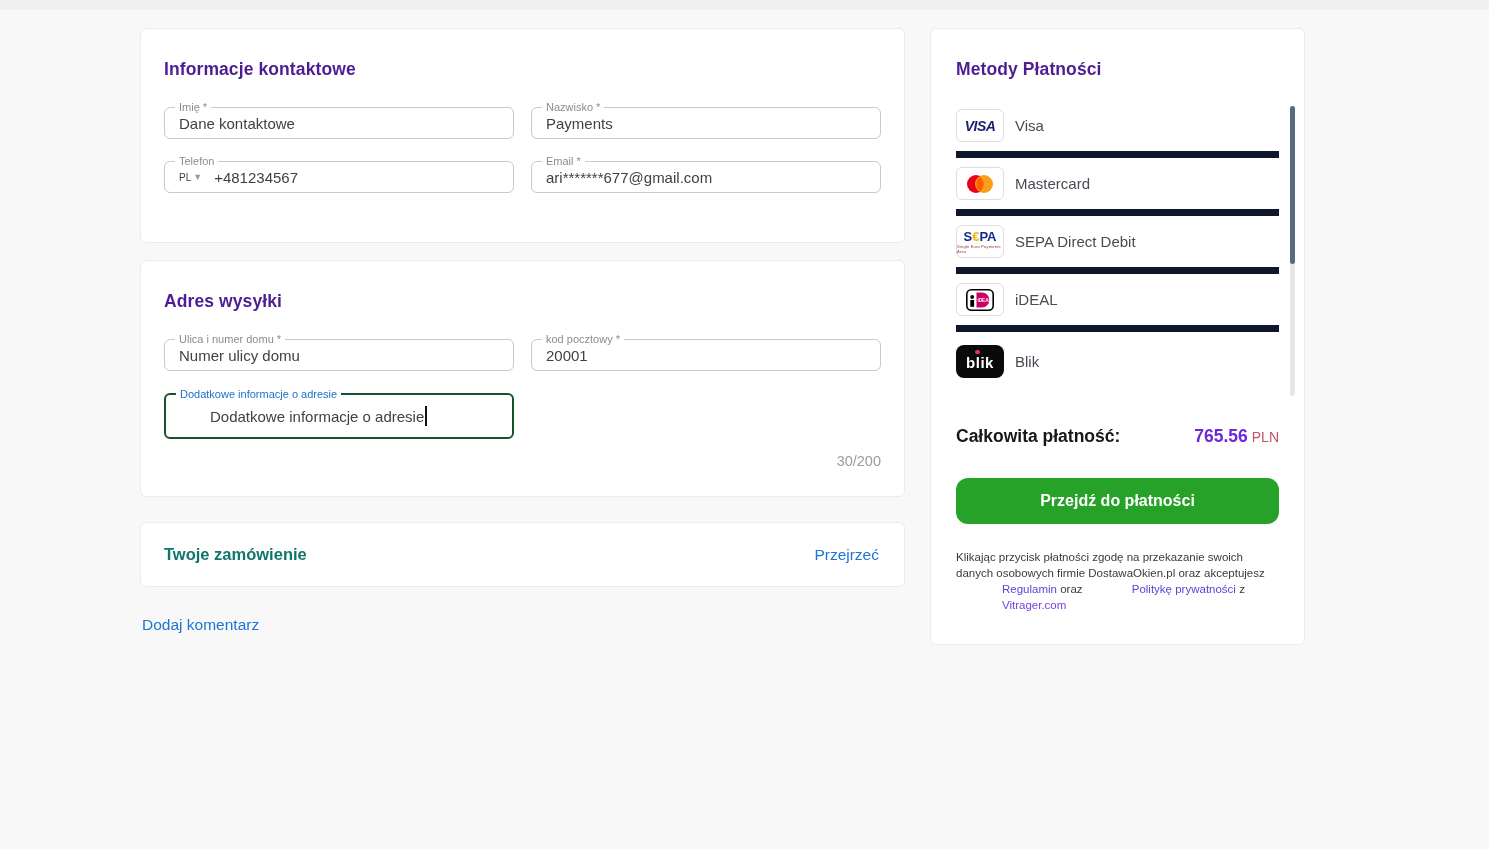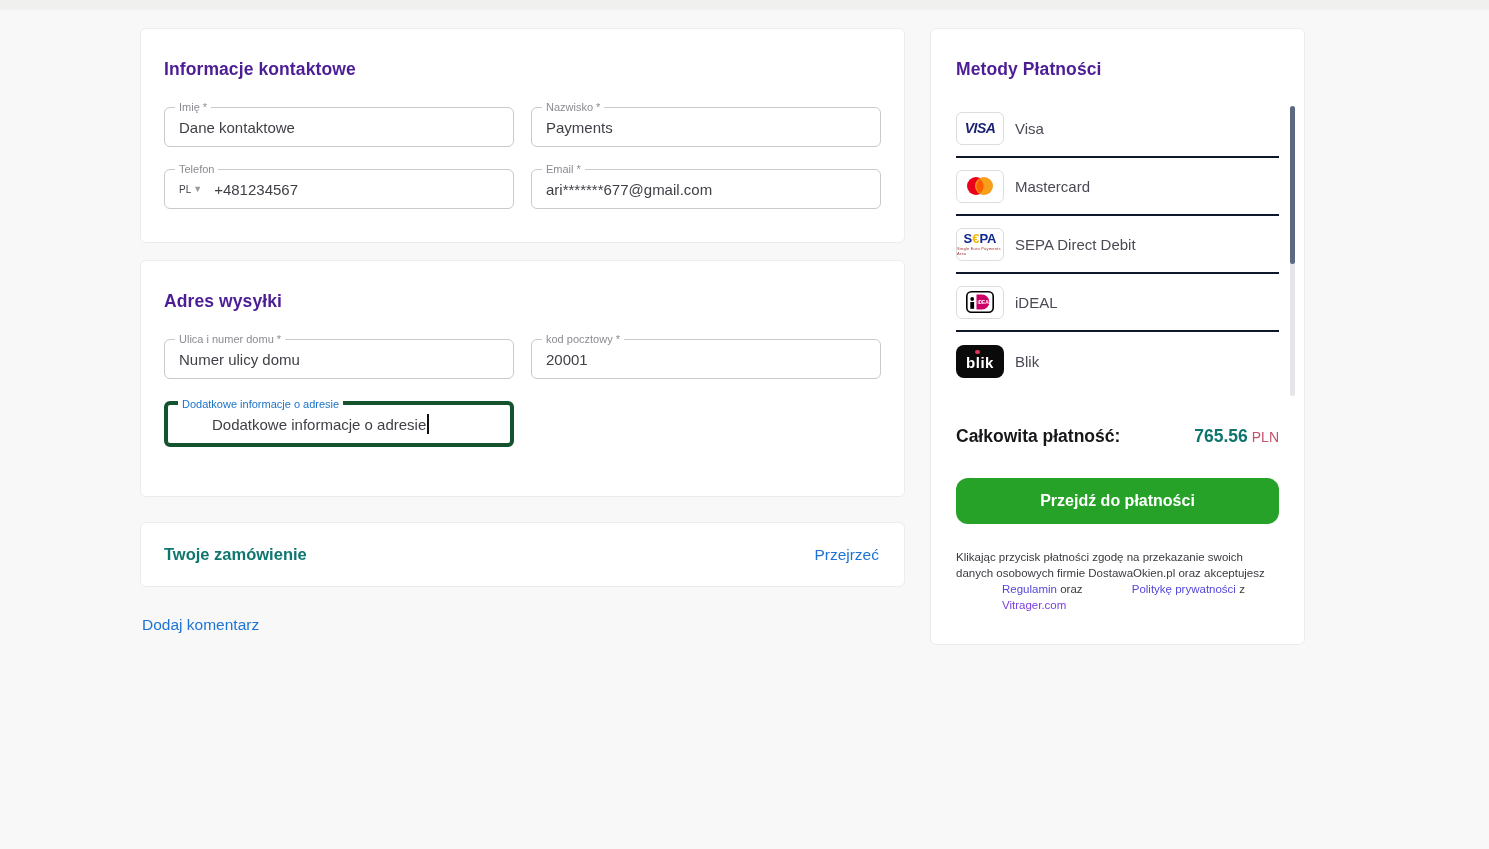--- a/index.html
+++ b/index.html
@@ -23,34 +23,34 @@
 
   .card-title { font-size:17.5px; font-weight:bold; color:#4c1d95; letter-spacing:.1px; }
 
   
   .contact-card { height:215px; padding:30px 25px 0 23px; }
   .addr-card { height:237px; padding:30px 25px 0 23px; margin-top:17px; }
   .fields-grid { display:grid; grid-template-columns:350px 350px; column-gap:17px; row-gap:22px; margin-top:27px; }
 
   .field {
     position:relative;
-    height:40px;
+    height:32px;
     border:1px solid #c9c9ce;
     border-radius:6px;
     background:#fff;
     display:flex; align-items:center;
     padding:0 14px;
   }
   .field-label {
     position:absolute; top:-7px; left:10px;
     background:#fff; padding:0 4px;
     font-size:11px; color:#8b8b92; white-space:nowrap;
   }
   .field-value { font-size:15px; color:#3f3f46; white-space:nowrap; overflow:hidden; }
-  .field.focused { border:4px solid #14532d; height:46px;padding-left:44px; }
+  .field.focused { border:2px solid #14532d; height:46px;padding-left:44px; }
   .field.focused .field-label { color:#1a73c8; }
   .caret-bar { display:inline-block; width:1.5px; height:20px; background:#111; margin-left:1px; vertical-align:middle; }
 
   .phone-cc { font-size:10px; color:#3f3f46; margin-right:2px; }
   .cc-arrow { font-size:9px; color:#9a9aa0; margin-right:12px; }
 
   .clear-x {
     margin-left:auto; font-size:17px; color:#4a4a50; line-height:1; cursor:pointer;
   }
   .counter-wrap { display:grid; grid-template-columns:350px 350px; column-gap:17px; }
@@ -58,21 +58,21 @@
 
   
   .order-card { height:65px; margin-top:25px; display:flex; align-items:center; justify-content:space-between; padding:0 25px 0 23px; }
   .order-title { font-size:16.5px; font-weight:bold; color:#0f766e; }
   .link-blue { color:#1d74d4; font-size:15.5px; text-decoration:none; cursor:pointer; }
   .comment-link { display:inline-block; margin:29px 0 0 2px; font-size:15.5px; color:#1d74d4; cursor:pointer; }
 
   
   .pay-card { height:617px; padding:30px 25px 0 25px; position:relative; }
   .pay-list { margin-top:20px; }
-  .pay-row { height:58px; display:flex; align-items:center; border-bottom:2px solid #0f172a; }
+  .pay-row { height:58px; display:flex; align-items:center; border-bottom:7px solid #0f172a; }
   .pay-row:last-child { border-bottom:none; }
   .pay-icon-box {
     width:48px; height:33px; border:1px solid #ddd; border-radius:6px;
     display:flex; align-items:center; justify-content:center;
     background:#fff; margin-right:11px; flex:0 0 auto;
   }
   .pay-label { font-size:15px; color:#4a4a55; }
   .visa-word { font-size:14px; font-weight:900; font-style:italic; color:#1a1f71; letter-spacing:-.5px; }
   .sepa-word { font-size:13px; font-weight:900; color:#10298e; line-height:1; }
   .sepa-euro { color:#f5b60f; }
@@ -89,21 +89,21 @@
     position:absolute; right:9px; top:77px; width:5px; height:290px;
     background:#e4e6e9; border-radius:3px;
   }
   .scrollbar-thumb {
     position:absolute; top:0; left:0; width:5px; height:158px;
     background:#5b6a80; border-radius:3px;
   }
 
   .total-row { margin-top:36px; display:flex; align-items:baseline; justify-content:space-between; }
   .total-label { font-size:17.5px; font-weight:bold; color:#17171a; }
-  .total-amount { font-size:17.5px; font-weight:bold; color:#0f766e; }
+  .total-amount { font-size:17.5px; font-weight:bold; color:#6d28d9; }
   .total-currency { font-size:14px; color:#c2526b; font-weight:normal; margin-left:4px; }
 
   .pay-button {
     margin-top:31px; width:100%; height:46px;
     background:#27a228; border:none; border-radius:12px;
     color:#fff; font-size:16px; font-weight:bold;
     font-family:"Liberation Sans", sans-serif;
     cursor:pointer;
   }
 
@@ -156,20 +156,23 @@
       <div class="field">
         <span class="field-label">kod pocztowy *</span>
         <span class="field-value">20001</span>
       </div>
       <div class="field focused">
         <span class="field-label">Dodatkowe informacje o adresie</span>
         <span class="field-value">Dodatkowe informacje o adresie</span>
         <span class="caret-bar"></span>
       </div>
     </div>
+    <div class="counter-wrap">
+      <div class="counter">30/200</div>
+    </div>
   </div>
 
   
   <div class="card order-card">
     <div class="order-title">Twoje zamówienie</div>
     <a class="link-blue">Przejrzeć</a>
   </div>
 
   <a class="comment-link">Dodaj komentarz</a>
 </div>

